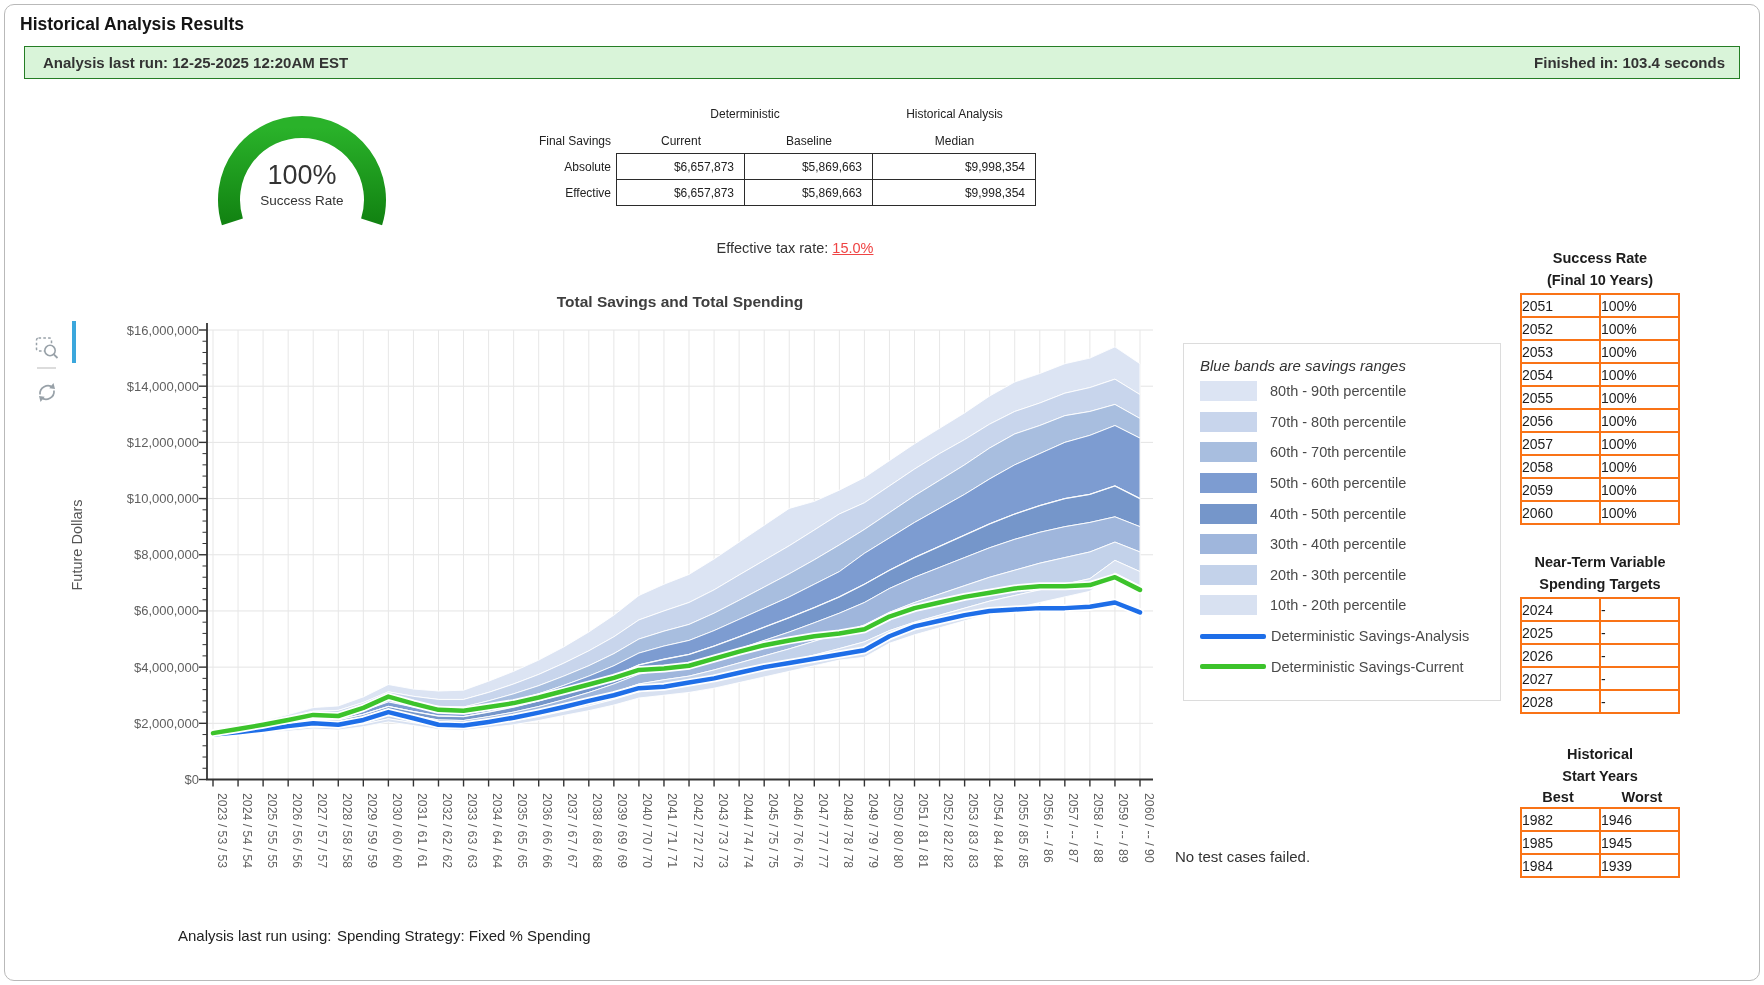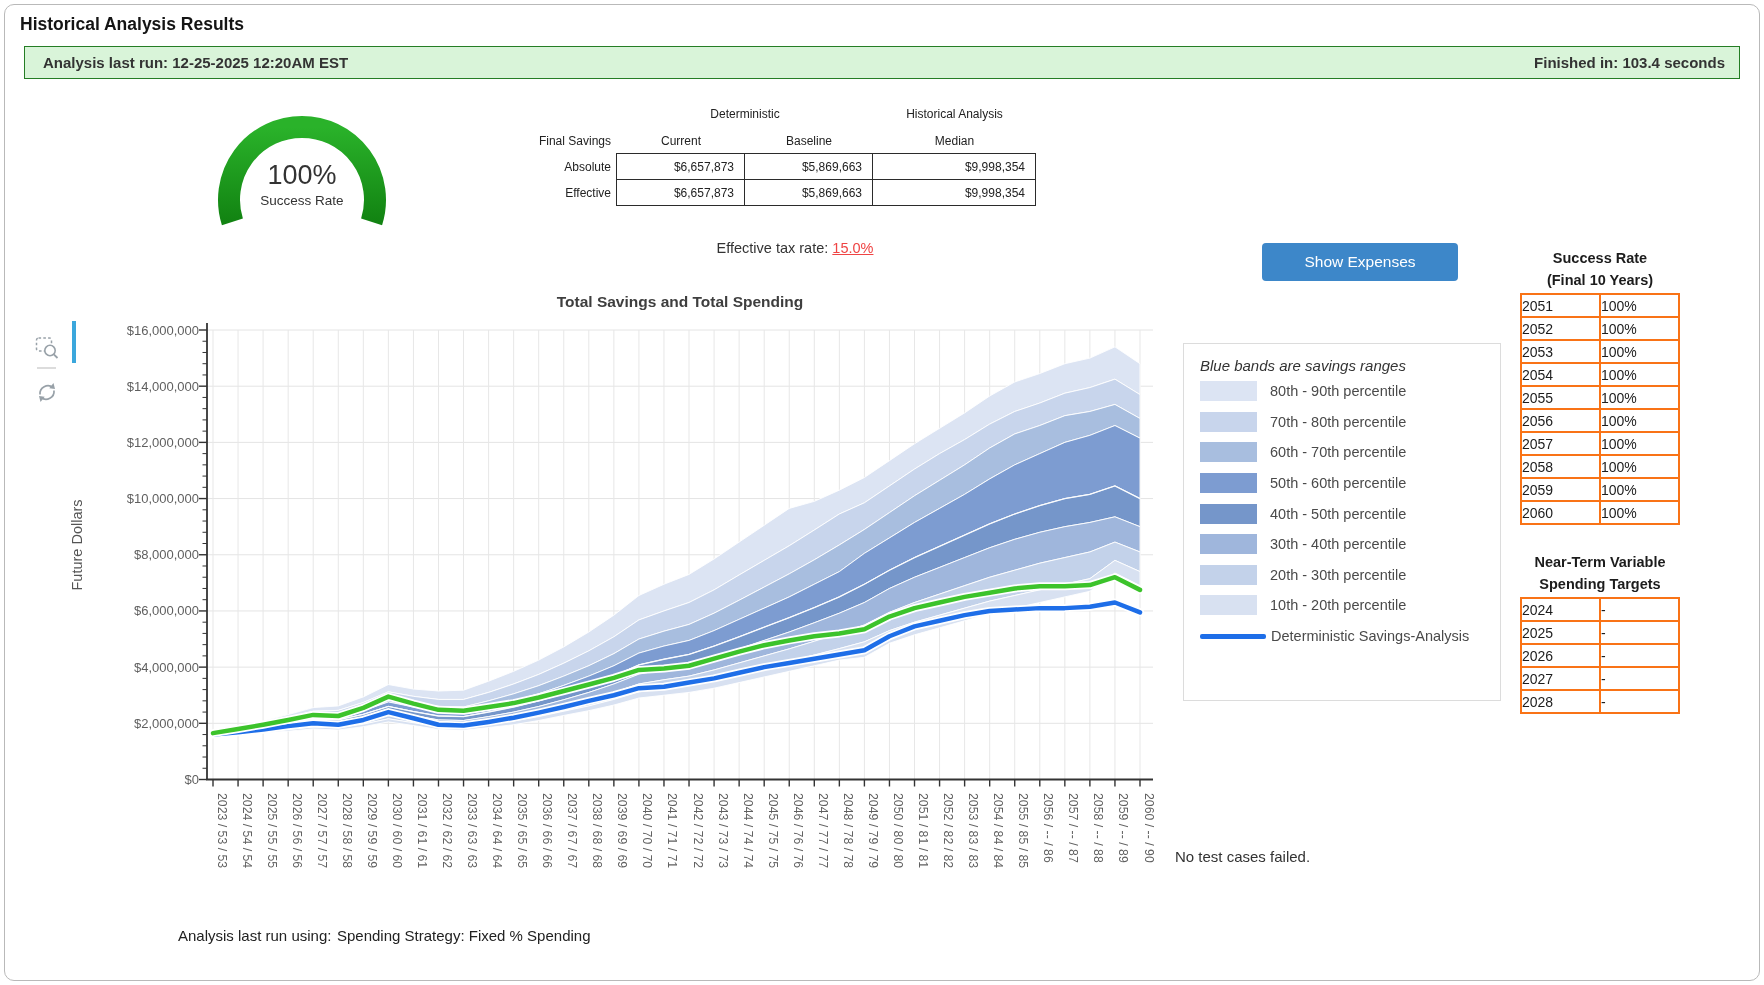--- a/index.html
+++ b/index.html
@@ -83,21 +83,20 @@
     <div class="fs-cell">$9,998,354</div>
 
     <div class="fs-label">Effective</div>
     <div class="fs-cell">$6,657,873</div>
     <div class="fs-cell">$5,869,663</div>
     <div class="fs-cell">$9,998,354</div>
   </div>
 
   <div class="tax-note"><span>Effective tax rate: </span><a class="tax-link">15.0%</a></div>
 
-  <button class="show-expenses">Show Expenses</button>
 
   <div class="rt-block" style="top:247px;">
     <div class="rt-title">Success Rate</div>
     <div class="rt-title">(Final 10 Years)</div>
     <table class="rt-table">
       <tbody>
           <tr>
             <td>2051</td>
             <td>100%</td>
           </tr>
@@ -163,20 +162,44 @@
             <td>-</td>
           </tr>
       <tr>
             <td>2028</td>
             <td>-</td>
           </tr>
     </tbody>
       </table>
   </div>
 
+  <div class="rt-block" style="top:743px;">
+    <div class="rt-title">Historical</div>
+    <div class="rt-title">Start Years</div>
+    <div class="bw-head">
+      <span>Best</span>
+      <span>Worst</span>
+    </div>
+    <table class="rt-table">
+      <tbody>
+          <tr>
+            <td>1982</td>
+            <td>1946</td>
+          </tr>
+      <tr>
+            <td>1985</td>
+            <td>1945</td>
+          </tr>
+      <tr>
+            <td>1984</td>
+            <td>1939</td>
+          </tr>
+    </tbody>
+      </table>
+  </div>
 
   <svg class="toolbar-svg" width="50" height="100">
     <g>
       <rect x="6.5" y="8" width="15" height="13" rx="2" fill="none" stroke="#98a1a8" stroke-width="1.5" stroke-dasharray="2.6 2.2"></rect>
       <circle cx="20" cy="20.5" r="5.2" fill="#fff" stroke="#98a1a8" stroke-width="1.6"></circle>
       <line x1="23.8" y1="24.3" x2="27.5" y2="28" stroke="#98a1a8" stroke-width="1.8"></line>
     </g>
     <line x1="7" y1="38" x2="26" y2="38" stroke="#d0d0d0" stroke-width="1.5"></line>
     <g>
       <path d="M10,64.5 A8,8 0 0 1 23,57.5" fill="none" stroke="#98a1a8" stroke-width="1.7"></path>
@@ -410,18 +433,22 @@
         <span class="legend-label">20th - 30th percentile</span>
       </div>
     <div class="legend-row">
         <span class="swatch" style="background: rgb(216, 225, 241);"></span>
         <span class="legend-label">10th - 20th percentile</span>
       </div>
     <div class="legend-row">
         <span class="line-swatch" style="background: rgb(30, 110, 232);"></span>
         <span class="legend-label">Deterministic Savings-Analysis</span>
       </div>
+    <div class="legend-row">
+        <span class="line-swatch" style="background: rgb(60, 195, 43);"></span>
+        <span class="legend-label">Deterministic Savings-Current</span>
+      </div>
   </div>
 
   <div class="no-fail">No test cases failed.</div>
   <div class="footer-prefix">Analysis last run using:</div>
   <div class="footer-strategy">Spending Strategy: Fixed % Spending</div>
 </div>
 
 </body></html>

